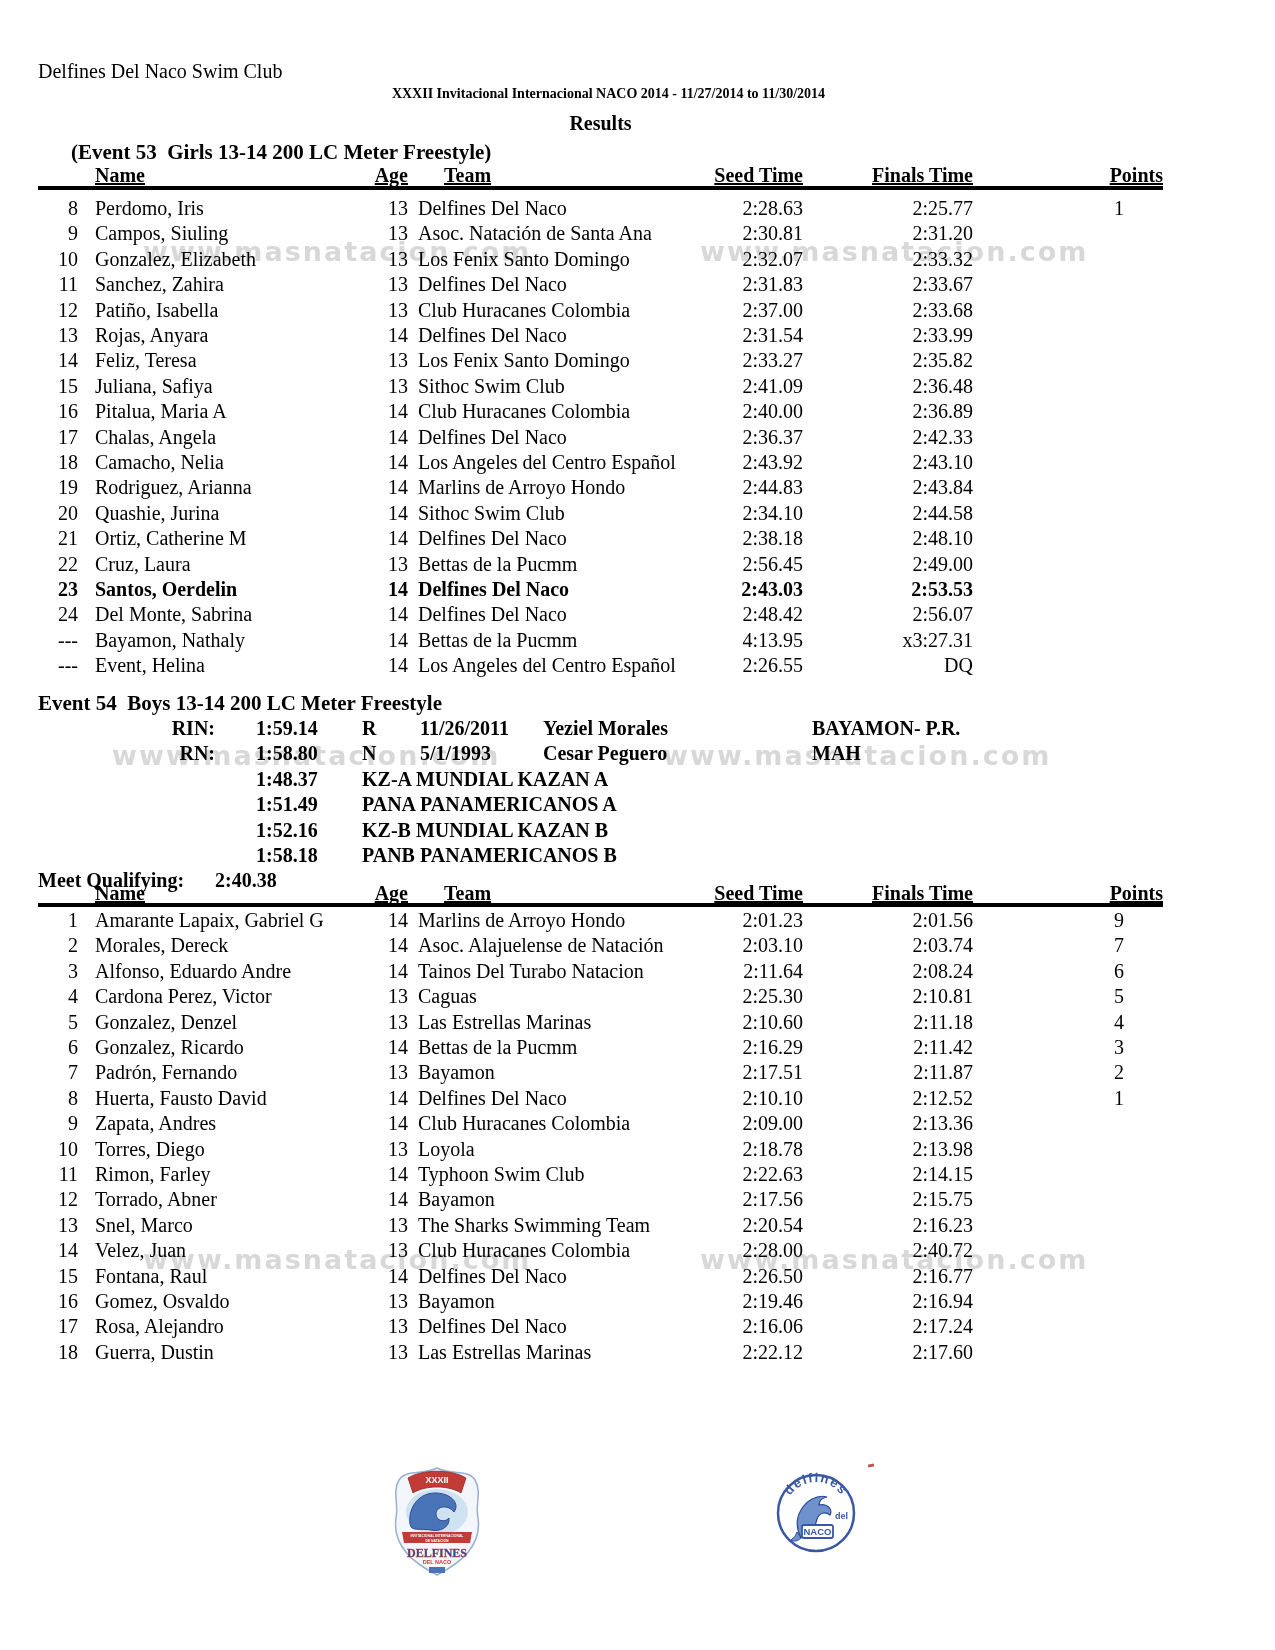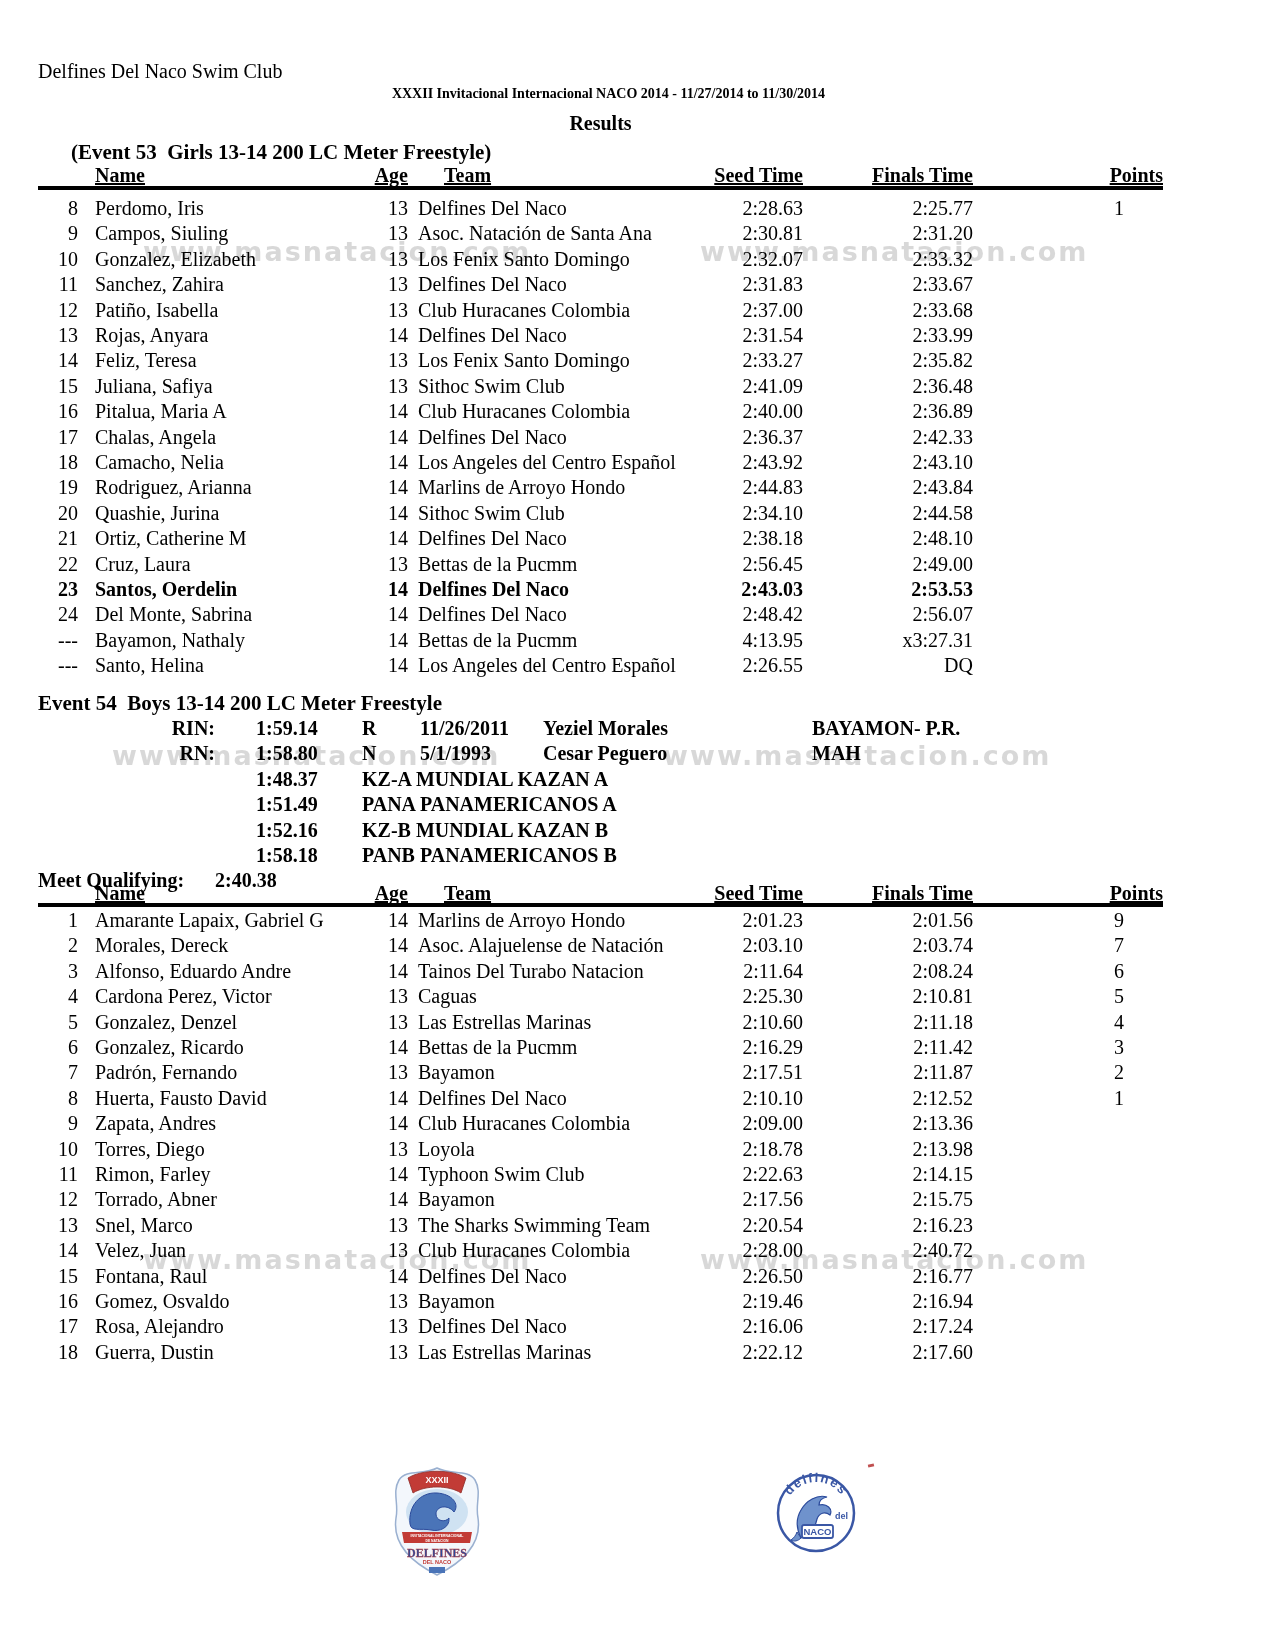--- a/index.html
+++ b/index.html
@@ -256,21 +256,21 @@
         <span class="cell c-place">---</span>
         <span class="cell c-name">Bayamon, Nathaly</span>
         <span class="cell c-age">14</span>
         <span class="cell c-team">Bettas de la Pucmm</span>
         <span class="cell c-seed">4:13.95</span>
         <span class="cell c-finals">x3:27.31</span>
         <span class="cell c-points"></span>
       </div>
       <div class="trow" style="top: 653.2px;">
         <span class="cell c-place">---</span>
-        <span class="cell c-name">Santo, Helina</span>
+        <span class="cell c-name">Event, Helina</span>
         <span class="cell c-age">14</span>
         <span class="cell c-team">Los Angeles del Centro Español</span>
         <span class="cell c-seed">2:26.55</span>
         <span class="cell c-finals">DQ</span>
         <span class="cell c-points"></span>
       </div>
     </div>
 
   <div class="abs ev54-title pre b">Event 54  Boys 13-14 200 LC Meter Freestyle</div>
   <div id="record-lines">

